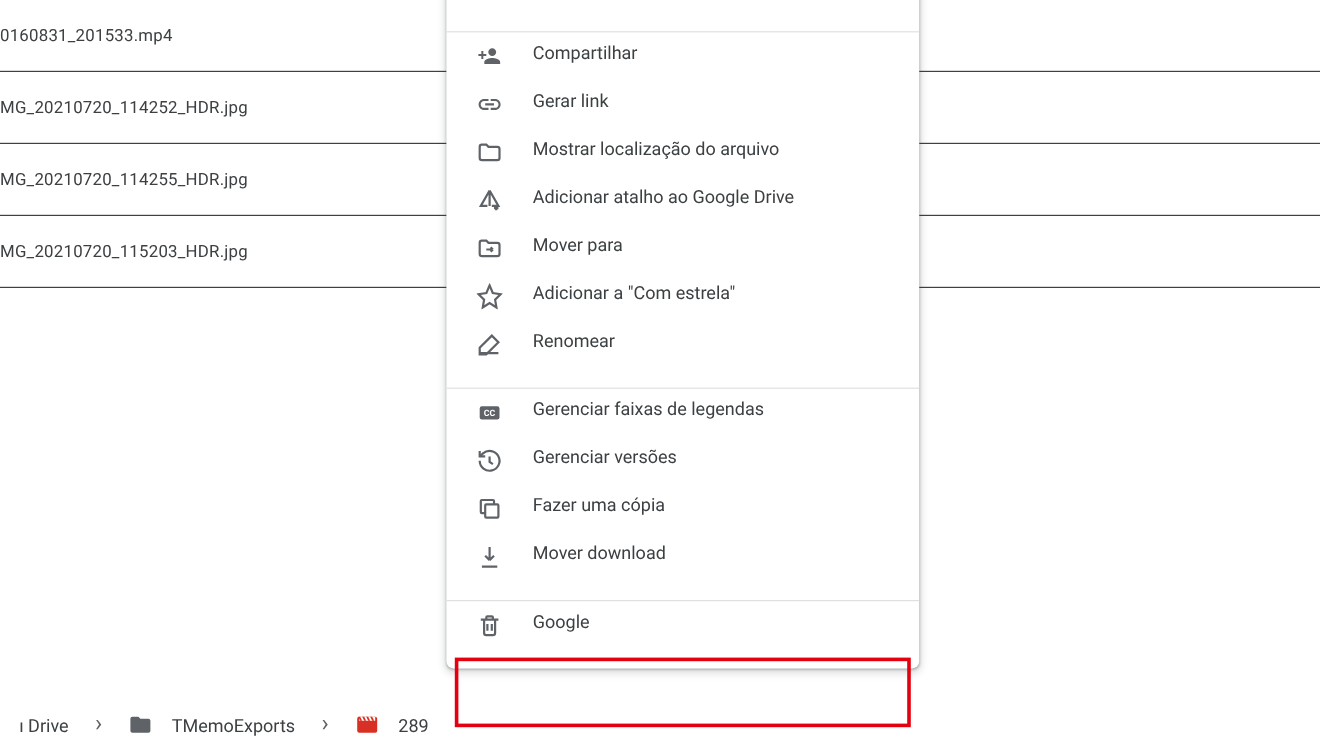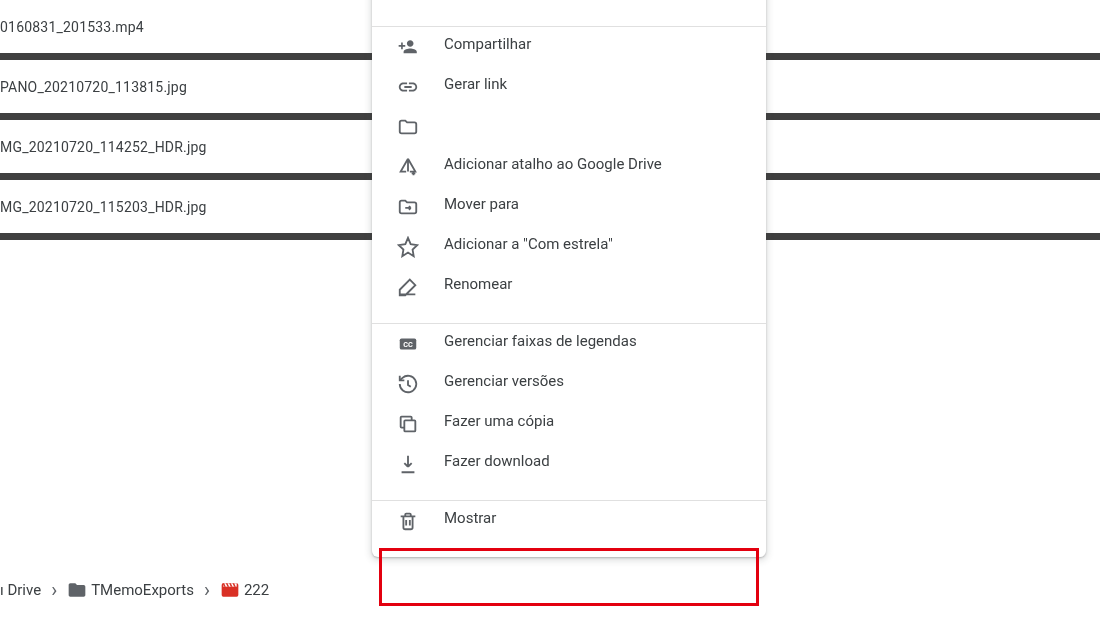--- a/index.html
+++ b/index.html
@@ -1,39 +1,39 @@
 <!DOCTYPE html>
 <html><head>
 <meta charset="utf-8">
 <style>
   * { box-sizing: border-box; margin: 0; padding: 0; font-family: Roboto, Arial, sans-serif; }
   body { width: 1100px; height: 620px; background: #fff; overflow: hidden; position: relative; }
 
   .file-list { position: absolute; top: 0; left: 0; right: 0; }
   .file-row {
     height: 60px;
-    border-bottom: 7px solid #404040;
+    border-bottom: 1px solid #404040;
     display: flex;
     align-items: center;
     padding-left: 0;
     font-size: 14px;
     color: #3c4043;
     letter-spacing: .2px;
   }
   .file-row span { white-space: nowrap; }
 
   .breadcrumb {
     position: absolute;
-    left: 0; bottom: 6px;
+    left: 16px; bottom: 6px;
     height: 48px;
     display: flex;
-    align-items: center;
+    align-items: flex-end;
     font-size: 15px;
     color: #3c4043;
-    gap: 4px;
+    gap: 16px;
   }
   .chev { color: #5f6368; font-size: 20px; padding: 0 6px; }
   .folder-ic { width: 20px; height: 20px; fill: #5f6368; }
   .clap-ic { width: 20px; height: 20px; }
 
   .context-menu {
     position: absolute;
     left: 372px; top: -30px;
     width: 394px;
     background: #fff;
@@ -64,44 +64,44 @@
   }
 </style>
 </head>
 <body>
 
 <div class="file-list">
   <div class="file-row">
       <span>0160831_201533.mp4</span>
     </div>
   <div class="file-row">
-      <span>PANO_20210720_113815.jpg</span>
-    </div>
-  <div class="file-row">
       <span>MG_20210720_114252_HDR.jpg</span>
+    </div>
+  <div class="file-row">
+      <span>MG_20210720_114255_HDR.jpg</span>
     </div>
   <div class="file-row">
       <span>MG_20210720_115203_HDR.jpg</span>
     </div>
 </div>
 
 <div class="breadcrumb">
   <span>ı Drive</span>
   <span class="chev">›</span>
   <svg class="folder-ic" viewBox="0 0 24 24">
       <path d="M10 4H4c-1.1 0-2 .9-2 2v12c0 1.1.9 2 2 2h16c1.1 0 2-.9 2-2V8c0-1.1-.9-2-2-2h-8l-2-2z"></path>
     </svg>
   <span>TMemoExports</span>
   <span class="chev">›</span>
   <svg class="clap-ic" viewBox="0 0 24 24">
       <path fill="#d93025" d="M4 4h16a2 2 0 0 1 2 2v12a2 2 0 0 1-2 2H4a2 2 0 0 1-2-2V6a2 2 0 0 1 2-2z"></path>
       <path fill="#fff" d="M4 4h16v4H4z"></path>
       <path fill="#d93025" d="M5 4l2 4H5L3 4h2zm4 0l2 4H9L7 4h2zm4 0l2 4h-2l-2-4h2zm4 0l2 4h-2l-2-4h2z"></path>
     </svg>
-  <span>222</span>
+  <span>289</span>
 </div>
 
 <div class="context-menu">
 
   <div class="menu-item">
     <span class="ic">
         <svg viewBox="0 0 24 24" width="22" height="22">
           <path fill="none" stroke="#5f6368" stroke-width="2" d="M12 3v12m0 0l-4-4m4 4l4-4M4 17a5 5 0 0 0 5 4h6a5 5 0 0 0 5-4"></path>
         </svg>
       </span>
@@ -128,20 +128,21 @@
       </span>
     <span class="lbl">Gerar link</span>
   </div>
 
   <div class="menu-item">
     <span class="ic">
         <svg viewBox="0 0 24 24" width="22" height="22" fill="none" stroke="#5f6368" stroke-width="2">
           <path d="M3 7a2 2 0 0 1 2-2h4l2 2h8a2 2 0 0 1 2 2v8a2 2 0 0 1-2 2H5a2 2 0 0 1-2-2V7z"></path>
         </svg>
       </span>
+    <span class="lbl">Mostrar localização do arquivo</span>
   </div>
 
   <div class="menu-item">
     <span class="ic">
         <svg viewBox="0 0 24 24" width="22" height="22" fill="none" stroke="#5f6368" stroke-width="2">
           <path d="M12 3L4 17h6M12 3l8 14h-6M12 3v14"></path>
           <path d="M16 19h4m-2-2v4" stroke-width="2"></path>
         </svg>
       </span>
     <span class="lbl">Adicionar atalho ao Google Drive</span>
@@ -207,29 +208,29 @@
       </span>
     <span class="lbl">Fazer uma cópia</span>
   </div>
 
   <div class="menu-item">
     <span class="ic">
         <svg viewBox="0 0 24 24" width="22" height="22" fill="none" stroke="#5f6368" stroke-width="2">
           <path d="M12 3v12m0 0l-4-4m4 4l4-4M5 21h14"></path>
         </svg>
       </span>
-    <span class="lbl">Fazer download</span>
+    <span class="lbl">Mover download</span>
   </div>
 
   <div class="menu-sep"></div>
 
   <div class="menu-item">
     <span class="ic">
         <svg viewBox="0 0 24 24" width="22" height="22" fill="none" stroke="#5f6368" stroke-width="2">
           <path d="M4 7h16M9 7V5a1 1 0 0 1 1-1h4a1 1 0 0 1 1 1v2m-8 0v12a2 2 0 0 0 2 2h6a2 2 0 0 0 2-2V7M10 11v6m4-6v6"></path>
         </svg>
       </span>
-    <span class="lbl">Mostrar</span>
+    <span class="lbl">Google</span>
   </div>
 
 </div>
 
 <div class="highlight-box" style="left:379px; top:548px; width:380px; height:58px;"></div>
 
 </body></html>

